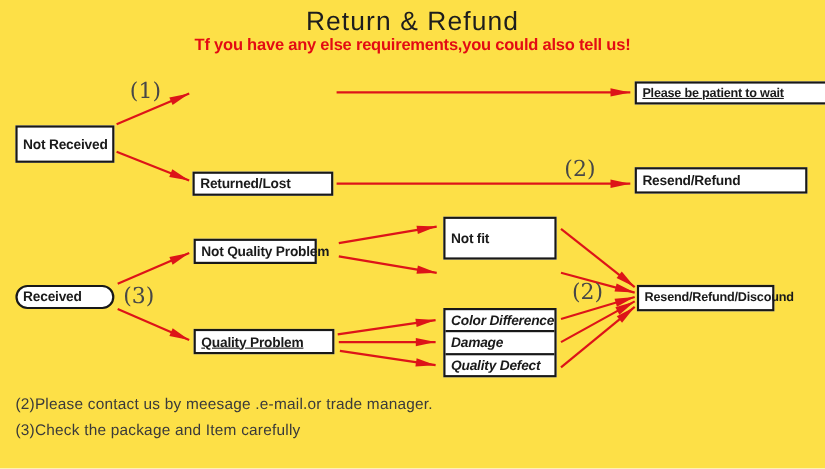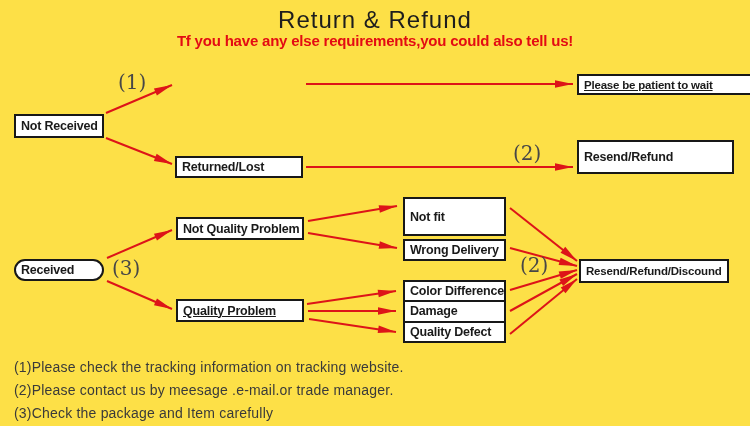--- a/index.html
+++ b/index.html
@@ -17,42 +17,43 @@
   }
   .arrows{position:absolute;left:0;top:0;z-index:1;}
   .node{
     position:absolute;box-sizing:border-box;z-index:2;
     border:2px solid #181818;background:#ffffff;
     display:flex;align-items:center;padding-left:5px;
     font-weight:bold;font-size:12.5px;color:#1a1a1a;white-space:nowrap;
     letter-spacing:-0.2px;
   }
   .node.small{font-size:11.5px;}
-  #n-not-received{left:14px;top:114px;width:90px;height:24px;}
+  #n-not-received{left:14px;top:114px;width:90px;height:34px;}
   #n-on-the-way{left:175px;top:73px;width:128px;height:22px;}
   #n-returned-lost{left:175px;top:156px;width:128px;height:22px;}
   #n-please-wait{left:577px;top:74px;width:185px;height:21px;text-decoration:underline;}
-  #n-resend-refund{left:577px;top:140px;width:157px;height:34px;}
+  #n-resend-refund{left:577px;top:152px;width:157px;height:24px;}
   #n-received{left:14px;top:259px;width:90px;height:22px;border-radius:11px;}
-  #n-not-quality-problem{left:176px;top:217px;width:128px;height:23px;}
+  #n-not-quality-problem{left:176px;top:217px;width:112px;height:23px;}
   #n-quality-problem{left:176px;top:299px;width:128px;height:23px;text-decoration:underline;}
   #n-not-fit{left:403px;top:197px;width:103px;height:39px;}
   #n-wrong-delivery{left:403px;top:239px;width:103px;height:22px;}
   #n-stack{
     position:absolute;left:403px;top:280px;width:103px;height:63px;z-index:2;
     box-sizing:border-box;border:2px solid #181818;background:#fff;
     display:flex;flex-direction:column;
   }
   #n-stack .row{
     flex:1;display:flex;align-items:center;padding-left:5px;
     font-weight:bold;font-size:12.5px;color:#1a1a1a;white-space:nowrap;
     letter-spacing:-0.2px;
+    font-style:italic;
   }
   #n-stack .row + .row{border-top:2px solid #181818;}
-  #n-rrd{left:579px;top:259px;width:150px;height:24px;}
+  #n-rrd{left:579px;top:259px;width:125px;height:24px;}
   .ref{
     position:absolute;z-index:2;font-family:"DejaVu Serif","Liberation Serif",serif;
     font-size:20px;color:#474747;
   }
   #ref-1{left:118px;top:70px;}
   #ref-2-top{left:513px;top:141px;}
   #ref-3{left:112px;top:256px;}
   #ref-2-mid{left:520px;top:253px;}
   .notes{
     position:absolute;left:14px;top:356px;z-index:2;
@@ -94,34 +95,32 @@
   </svg>
 
   <div class="node" id="n-not-received">Not Received</div>
   <div class="node" id="n-returned-lost">Returned/Lost</div>
   <div class="node small" id="n-please-wait">Please be patient to wait</div>
   <div class="node" id="n-resend-refund">Resend/Refund</div>
   <div class="node" id="n-received">Received</div>
   <div class="node" id="n-not-quality-problem">Not Quality Problem</div>
   <div class="node" id="n-quality-problem">Quality Problem</div>
   <div class="node" id="n-not-fit">Not fit</div>
-  <div class="node" id="n-wrong-delivery">Wrong Delivery</div>
 
   <div id="n-stack">
     <div class="row">Color Difference</div>
     <div class="row">Damage</div>
     <div class="row">Quality Defect</div>
   </div>
 
   <div class="node small" id="n-rrd">Resend/Refund/Discound</div>
 
   <div class="ref" id="ref-1">(1)</div>
   <div class="ref" id="ref-2-top">(2)</div>
   <div class="ref" id="ref-3">(3)</div>
   <div class="ref" id="ref-2-mid">(2)</div>
 
   <div class="notes">
-    <div>(1)Please check the tracking information on tracking website.</div>
     <div>(2)Please contact us by meesage .e-mail.or trade manager.</div>
     <div>(3)Check the package and Item carefully</div>
   </div>
 
 </div>
 
 </body></html>

